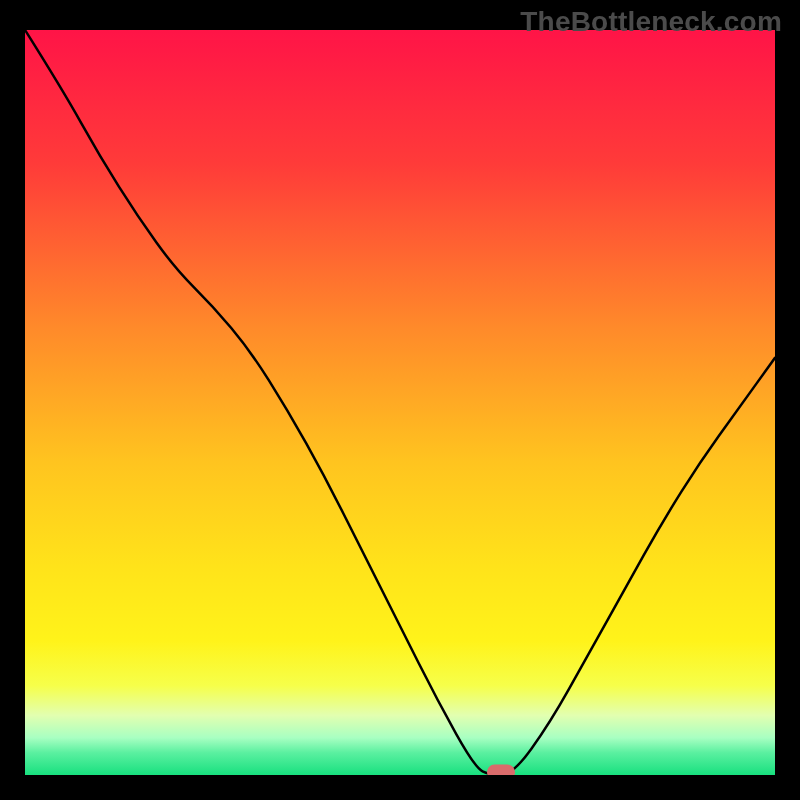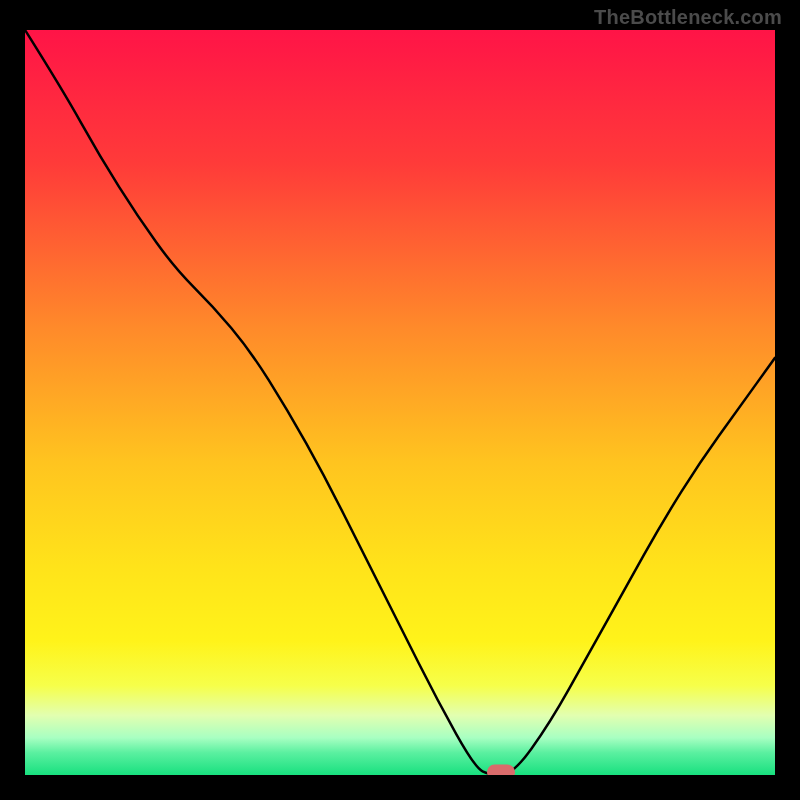--- a/index.html
+++ b/index.html
@@ -15,21 +15,21 @@
     position: relative;
     width: 800px;
     height: 800px;
     background: #000;
   }
   .watermark {
     position: absolute;
     top: 6px;
     right: 18px;
     color: #4b4b4b;
-    font-size: 20px;
+    font-size: 28px;
     font-weight: 600;
     letter-spacing: 0.2px;
     z-index: 10;
   }
   .plot {
     position: absolute;
     left: 25px;
     top: 30px;
     width: 750px;
     height: 745px;

